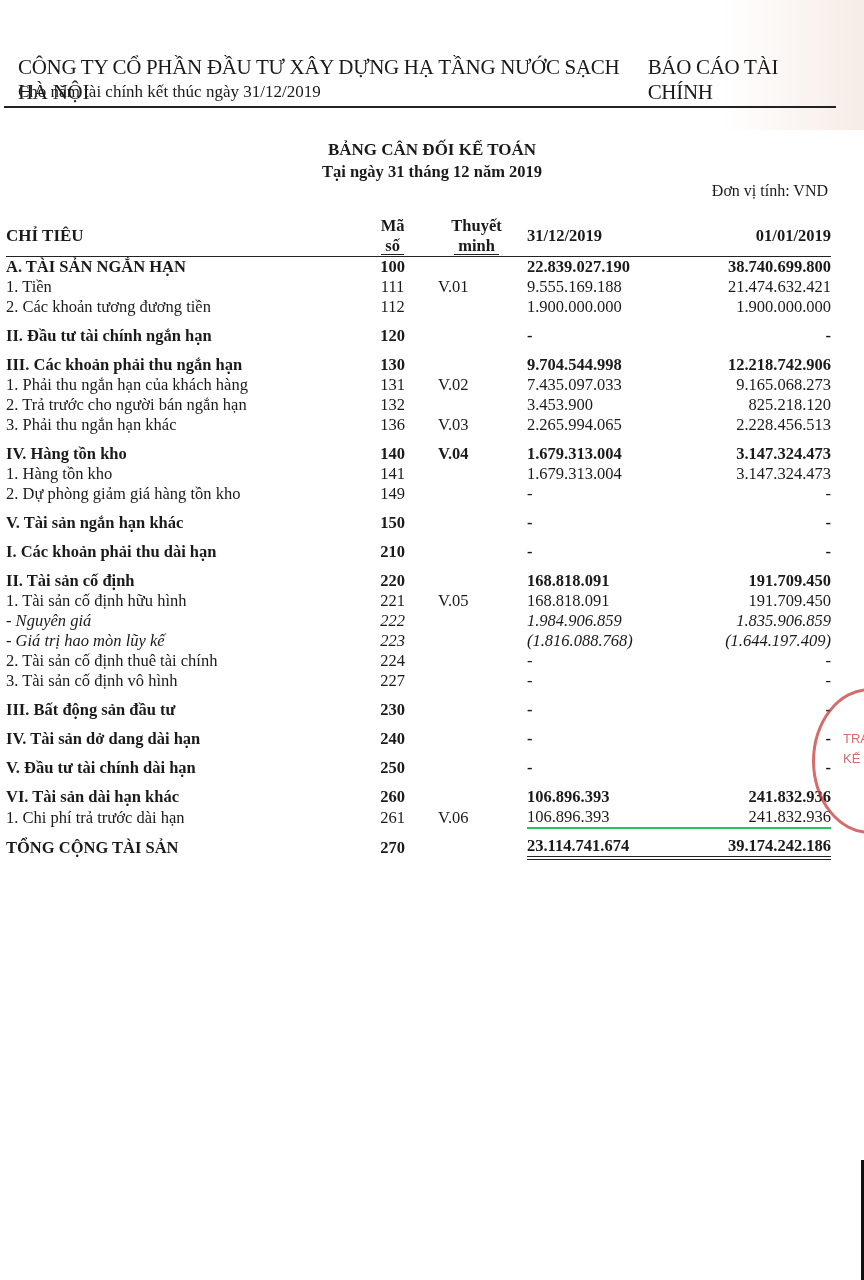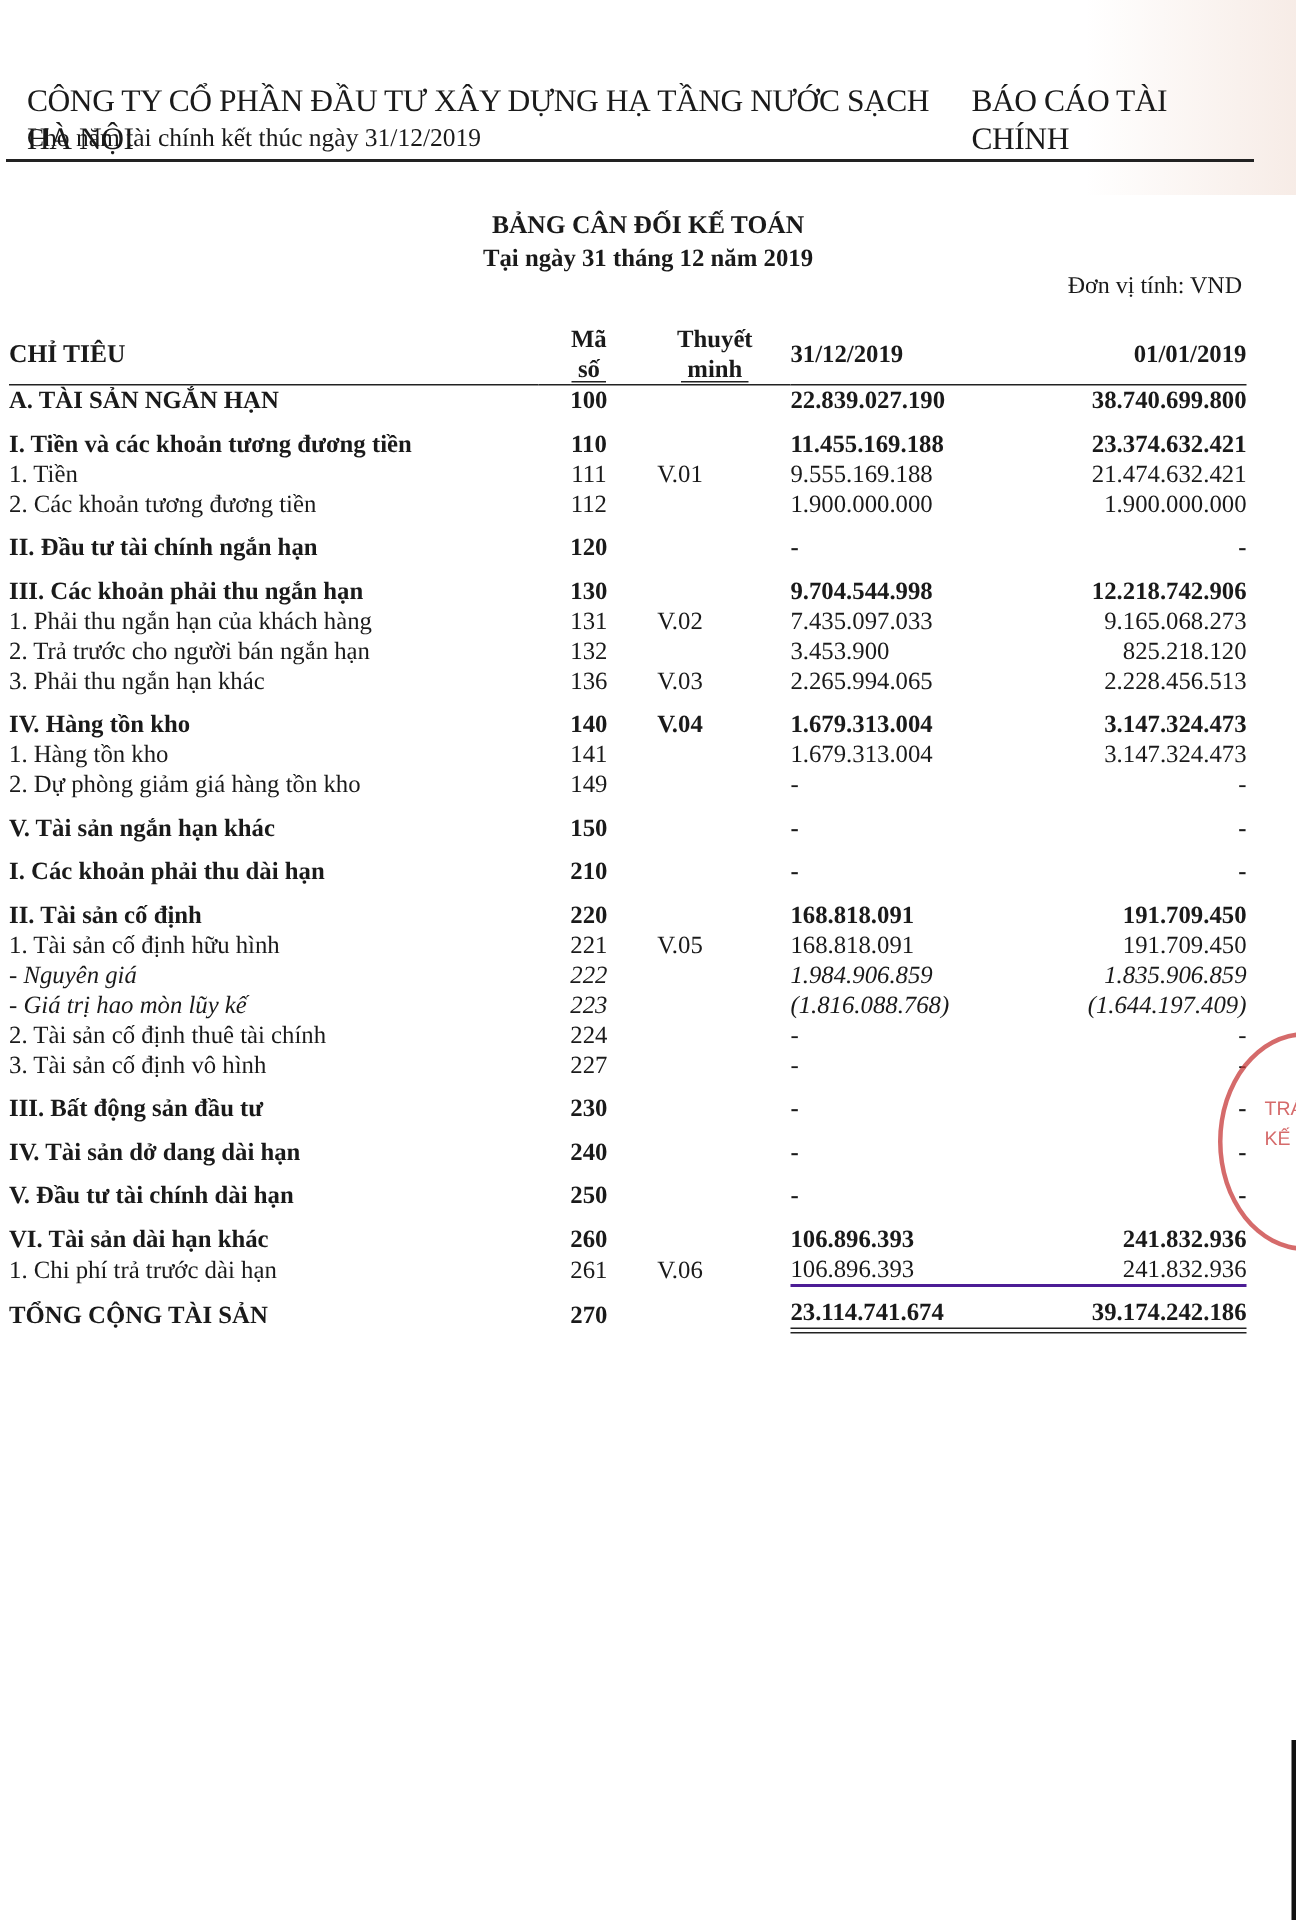--- a/index.html
+++ b/index.html
@@ -34,21 +34,21 @@
   .hdr .c-name { font-size: 17px; border-bottom: 1.5px solid #222; padding-bottom: 10px; }
   .hdr .under { display: inline-block; border-bottom: 1.5px solid #222; line-height: 17px; padding: 0 4px; }
   .hdr .c-v1, .hdr .c-v2 { padding-bottom: 10px; }
   .rule-cell { border-bottom: 1.5px solid #222; }
   tr.r td { height: 20px; line-height: 20px; }
   tr.gap td { padding-top: 9px; }
   tr.bold td { font-weight: bold; }
   tr.ital td.c-name, tr.ital td.c-code, tr.ital td.c-v1, tr.ital td.c-v2 { font-style: italic; }
   tr.total td { font-weight: bold; padding-top: 10px; }
   tr.total td.c-v1, tr.total td.c-v2 {
-    border-top: 2px solid #4c1d95; border-bottom: 4px double #222; padding-top: 4px;
+    border-top: 2px solid #22c55e; border-bottom: 4px double #222; padding-top: 4px;
   }
   .stamp {
     position: absolute; left: 812px; top: 688px; width: 110px; height: 140px;
     border: 3px solid #c83a3a; border-radius: 50%; opacity: 0.75;
     color: #c83a3a; font-family: "Liberation Sans", sans-serif; font-size: 13px;
   }
   .stamp span { position: absolute; left: 28px; }
   .edge { position: absolute; right: 0; top: 1160px; width: 3px; height: 120px; background: #111; }
 </style>
 </head>
@@ -86,27 +86,20 @@
     </tr>
   </thead>
   <tbody id="rows">
       <tr class="r bold">
         <td class="c-name">A. TÀI SẢN NGẮN HẠN</td>
         <td class="c-code">100</td>
         <td class="c-note"></td>
         <td class="c-v1">22.839.027.190</td>
         <td class="c-v2">38.740.699.800</td>
       </tr>
-      <tr class="r bold gap">
-        <td class="c-name">I. Tiền và các khoản tương đương tiền</td>
-        <td class="c-code">110</td>
-        <td class="c-note"></td>
-        <td class="c-v1">11.455.169.188</td>
-        <td class="c-v2">23.374.632.421</td>
-      </tr>
       <tr class="r">
         <td class="c-name">1. Tiền</td>
         <td class="c-code">111</td>
         <td class="c-note">V.01</td>
         <td class="c-v1">9.555.169.188</td>
         <td class="c-v2">21.474.632.421</td>
       </tr>
       <tr class="r">
         <td class="c-name">2. Các khoản tương đương tiền</td>
         <td class="c-code">112</td>

